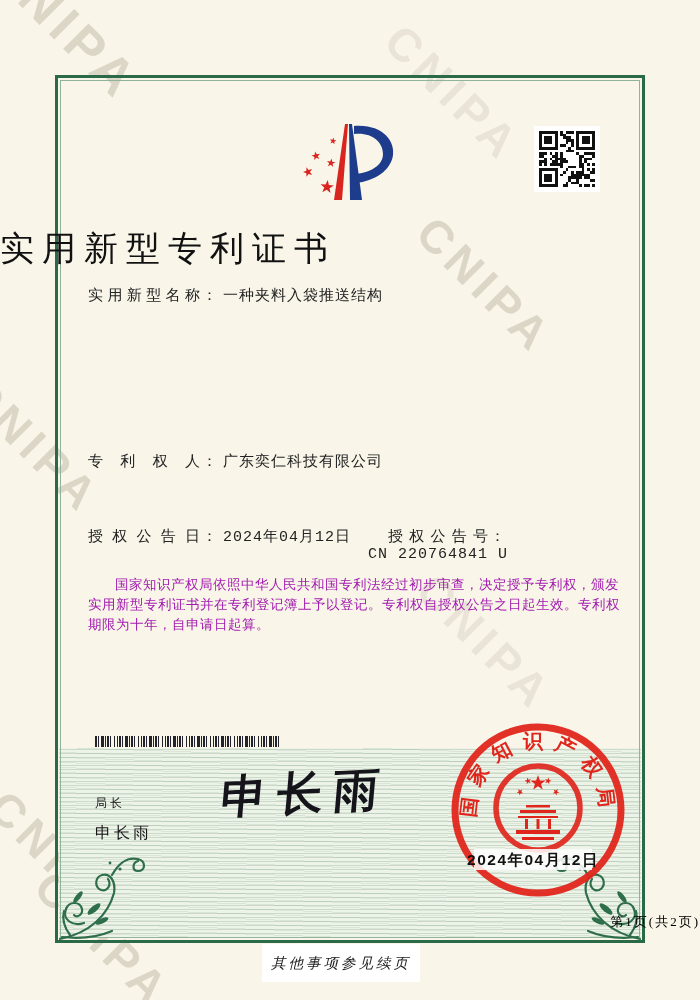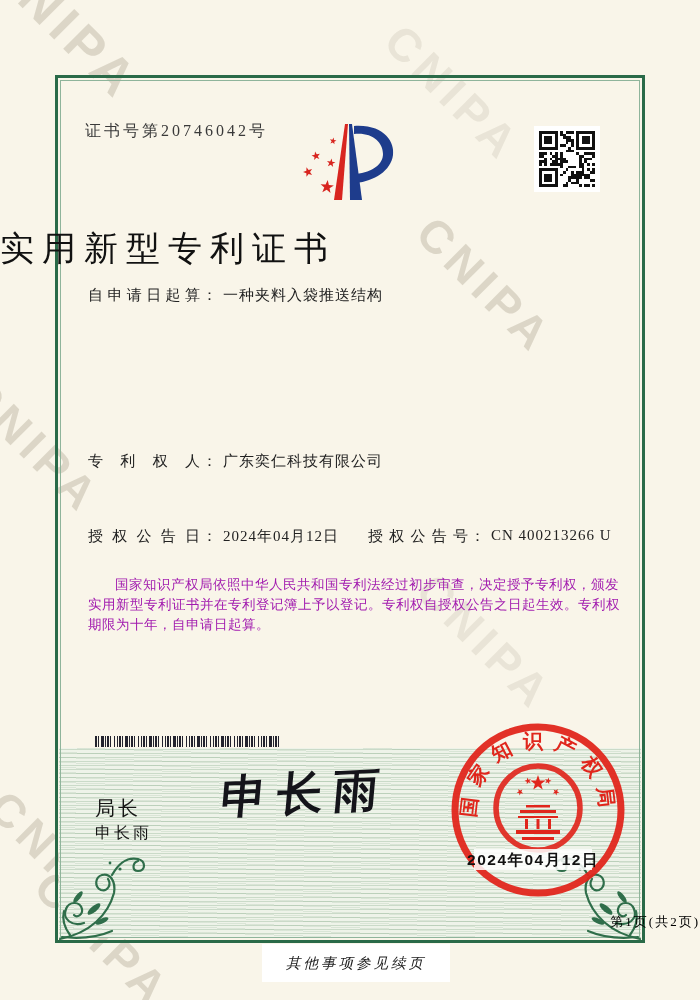--- a/index.html
+++ b/index.html
@@ -43,49 +43,49 @@
   .qr svg{position:absolute; left:5px; top:5px;}
   .title{
     position:absolute; left:0; top:226px; width:100%; text-align:left;
     font-size:34px; font-weight:normal; letter-spacing:8px; color:#111;
   }
   .frow{position:absolute; left:88px; width:530px; font-size:15px; color:#222;}
   .flabel{
     display:inline-block; width:112px; vertical-align:top;
     text-align:justify; text-align-last:justify; letter-spacing:0;
   }
-  .flabel.narrow{width:100px;}
+  .flabel.narrow{width:100px;margin-left:20px;}
   .fcolon{display:inline-block; vertical-align:top; margin:0 6px 0 2px;}
-  .fvalue{display:inline-block; vertical-align:top; letter-spacing:1px; white-space:pre-line; max-width:388px;}
+  .fvalue{display:inline-block; vertical-align:top; letter-spacing:1px; white-space:pre-line; max-width:388px;font-family:Liberation Mono, monospace;}
   .grant-right{position:absolute; left:280px; top:0;}
   .para{
     position:absolute; left:88px; width:532px;
     font-size:13.5px; line-height:20px; text-indent:2em;
     color:#a21caf; letter-spacing:0.5px;
   }
-  .sig-role{position:absolute; left:95px; top:795px; font-size:20px; letter-spacing:3px;
+  .sig-role{position:absolute; left:95px; top:795px; font-size:12px; letter-spacing:3px;
     font-family:"Liberation Sans","DejaVu Sans",sans-serif; color:#151515;}
   .sig-name{position:absolute; left:95px; top:823px; font-size:16px; letter-spacing:3px;
     font-family:"Liberation Sans","DejaVu Sans",sans-serif; color:#151515;}
   .autograph{
     position:absolute; left:200px; top:763px; width:210px; text-align:center;
     font-size:46px; font-weight:600; color:#14141a; letter-spacing:10px;
     transform:rotate(-3deg) skewX(-8deg);
   }
   .seal{position:absolute; left:448px; top:720px; width:180px; height:180px;}
   .flourish{position:absolute; width:120px; height:110px;}
   .flourish.bl{left:50px; top:835px;}
   .flourish.br{left:530px; top:835px; transform:scaleX(-1);}
   .barcode{position:absolute; left:95px; top:736px;}
   .pageinfo{
     position:absolute; left:0; top:913px; width:100%; text-align:right;
     font-size:13px; letter-spacing:2px; color:#000000;
   }
   .cont-box{
-    position:absolute; left:262px; top:944px; width:188px; height:38px;
+    position:absolute; left:262px; top:944px; width:158px; height:38px;
     background:#ffffff; display:flex; align-items:center; justify-content:center;
   }
   .cont-text{font-size:14.5px; letter-spacing:3px; color:#222; font-style:italic;}
 </style>
 </head>
 <body>
 
 <div class="page">
 
   <div class="wm" style="left:-30px;top:-6px;font-size:52px;">CNIPA</div>
@@ -128,21 +128,20 @@
     </g>
     <g fill="#2f6e4a">
       <ellipse cx="44" cy="74" rx="8" ry="3" transform="rotate(-40 44 74)"></ellipse>
       <ellipse cx="28" cy="62" rx="7" ry="2.5" transform="rotate(-52 28 62)"></ellipse>
       <ellipse cx="52" cy="86" rx="7" ry="2.5" transform="rotate(-25 52 86)"></ellipse>
       <circle cx="70" cy="34" r="1.6"></circle>
         <circle cx="60" cy="28" r="1.4"></circle>
     </g>
   </svg>
 
-  <div class="certno">证书号第20746042号</div>
 
   <svg class="logo" width="100" height="100" viewBox="0 0 100 100">
     <polygon fill="#d8251f" points="35.61,25.55 36.01,28.03 38.47,28.51 36.24,29.66 36.53,32.15 34.76,30.38 32.48,31.43 33.61,29.19 31.91,27.36 34.39,27.74"></polygon>
     <polygon fill="#d8251f" points="17.06,39.60 18.73,42.36 21.90,41.75 19.79,44.19 21.34,47.01 18.37,45.76 16.17,48.11 16.44,44.90 13.52,43.53 16.66,42.80"></polygon>
     <polygon fill="#d8251f" points="33.63,46.54 34.25,49.71 37.43,50.22 34.62,51.79 35.11,54.97 32.75,52.78 29.87,54.24 31.23,51.31 28.96,49.03 32.15,49.41"></polygon>
     <polygon fill="#d8251f" points="8.45,55.24 10.62,58.10 14.05,57.06 12.00,60.00 14.05,62.94 10.62,61.90 8.45,64.76 8.38,61.18 5.00,60.00 8.38,58.82"></polygon>
     <polygon fill="#d8251f" points="29.73,68.04 30.87,72.92 35.85,73.54 31.56,76.14 32.50,81.06 28.71,77.78 24.32,80.20 26.26,75.58 22.61,72.15 27.60,72.58"></polygon>
     <polygon points="47,12 50,12 44,88 36,88" fill="#d8251f"></polygon>
     <polygon points="51,12 54,12 64,88 52,88" fill="#1e3c8c"></polygon>
     <path d="M56,14 C86,12 97,30 95,43 C93,59 76,69 58,71 L58,62 C75,60 85,52 85,42 C85,30 74,20 56,22 Z" fill="#1e3c8c"></path>
@@ -275,29 +274,29 @@
         <rect x="16" y="2" width="3" height="3" fill="#111"></rect>
         <rect x="0" y="14" width="7" height="7" fill="#111"></rect>
         <rect x="1" y="15" width="5" height="5" fill="#fff"></rect>
         <rect x="2" y="16" width="3" height="3" fill="#111"></rect>
       </svg>
     </div>
 
   <div class="title">实用新型专利证书</div>
 
   <div class="frow" style="top:286px">
-    <span class="flabel">自申请日起算</span><span class="fcolon">：</span><span class="fvalue">一种夹料入袋推送结构</span>
+    <span class="flabel">实用新型名称</span><span class="fcolon">：</span><span class="fvalue">一种夹料入袋推送结构</span>
   </div>
   <div class="frow" style="top:452px">
     <span class="flabel">专利权人</span><span class="fcolon">：</span><span class="fvalue">广东奕仁科技有限公司</span>
   </div>
   <div class="frow" style="top:527px">
     <span class="flabel">授权公告日</span><span class="fcolon">：</span><span class="fvalue">2024年04月12日</span>
     <span class="grant-right">
-      <span class="flabel narrow">授权公告号</span><span class="fcolon">：</span><span class="fvalue">CN 400213266 U</span>
+      <span class="flabel narrow">授权公告号</span><span class="fcolon">：</span><span class="fvalue">CN 220764841 U</span>
     </span>
   </div>
 
   <div class="para" style="top:575px">国家知识产权局依照中华人民共和国专利法经过初步审查，决定授予专利权，颁发实用新型专利证书并在专利登记簿上予以登记。专利权自授权公告之日起生效。专利权期限为十年，自申请日起算。</div>
 
   <svg class="barcode" id="barcode-svg" width="188" height="11">
       <rect x="0" y="0" width="2" height="11" fill="#23232e"></rect>
       <rect x="3" y="0" width="1" height="11" fill="#23232e"></rect>
       <rect x="6" y="0" width="3" height="11" fill="#23232e"></rect>
       <rect x="10" y="0" width="1" height="11" fill="#23232e"></rect>

